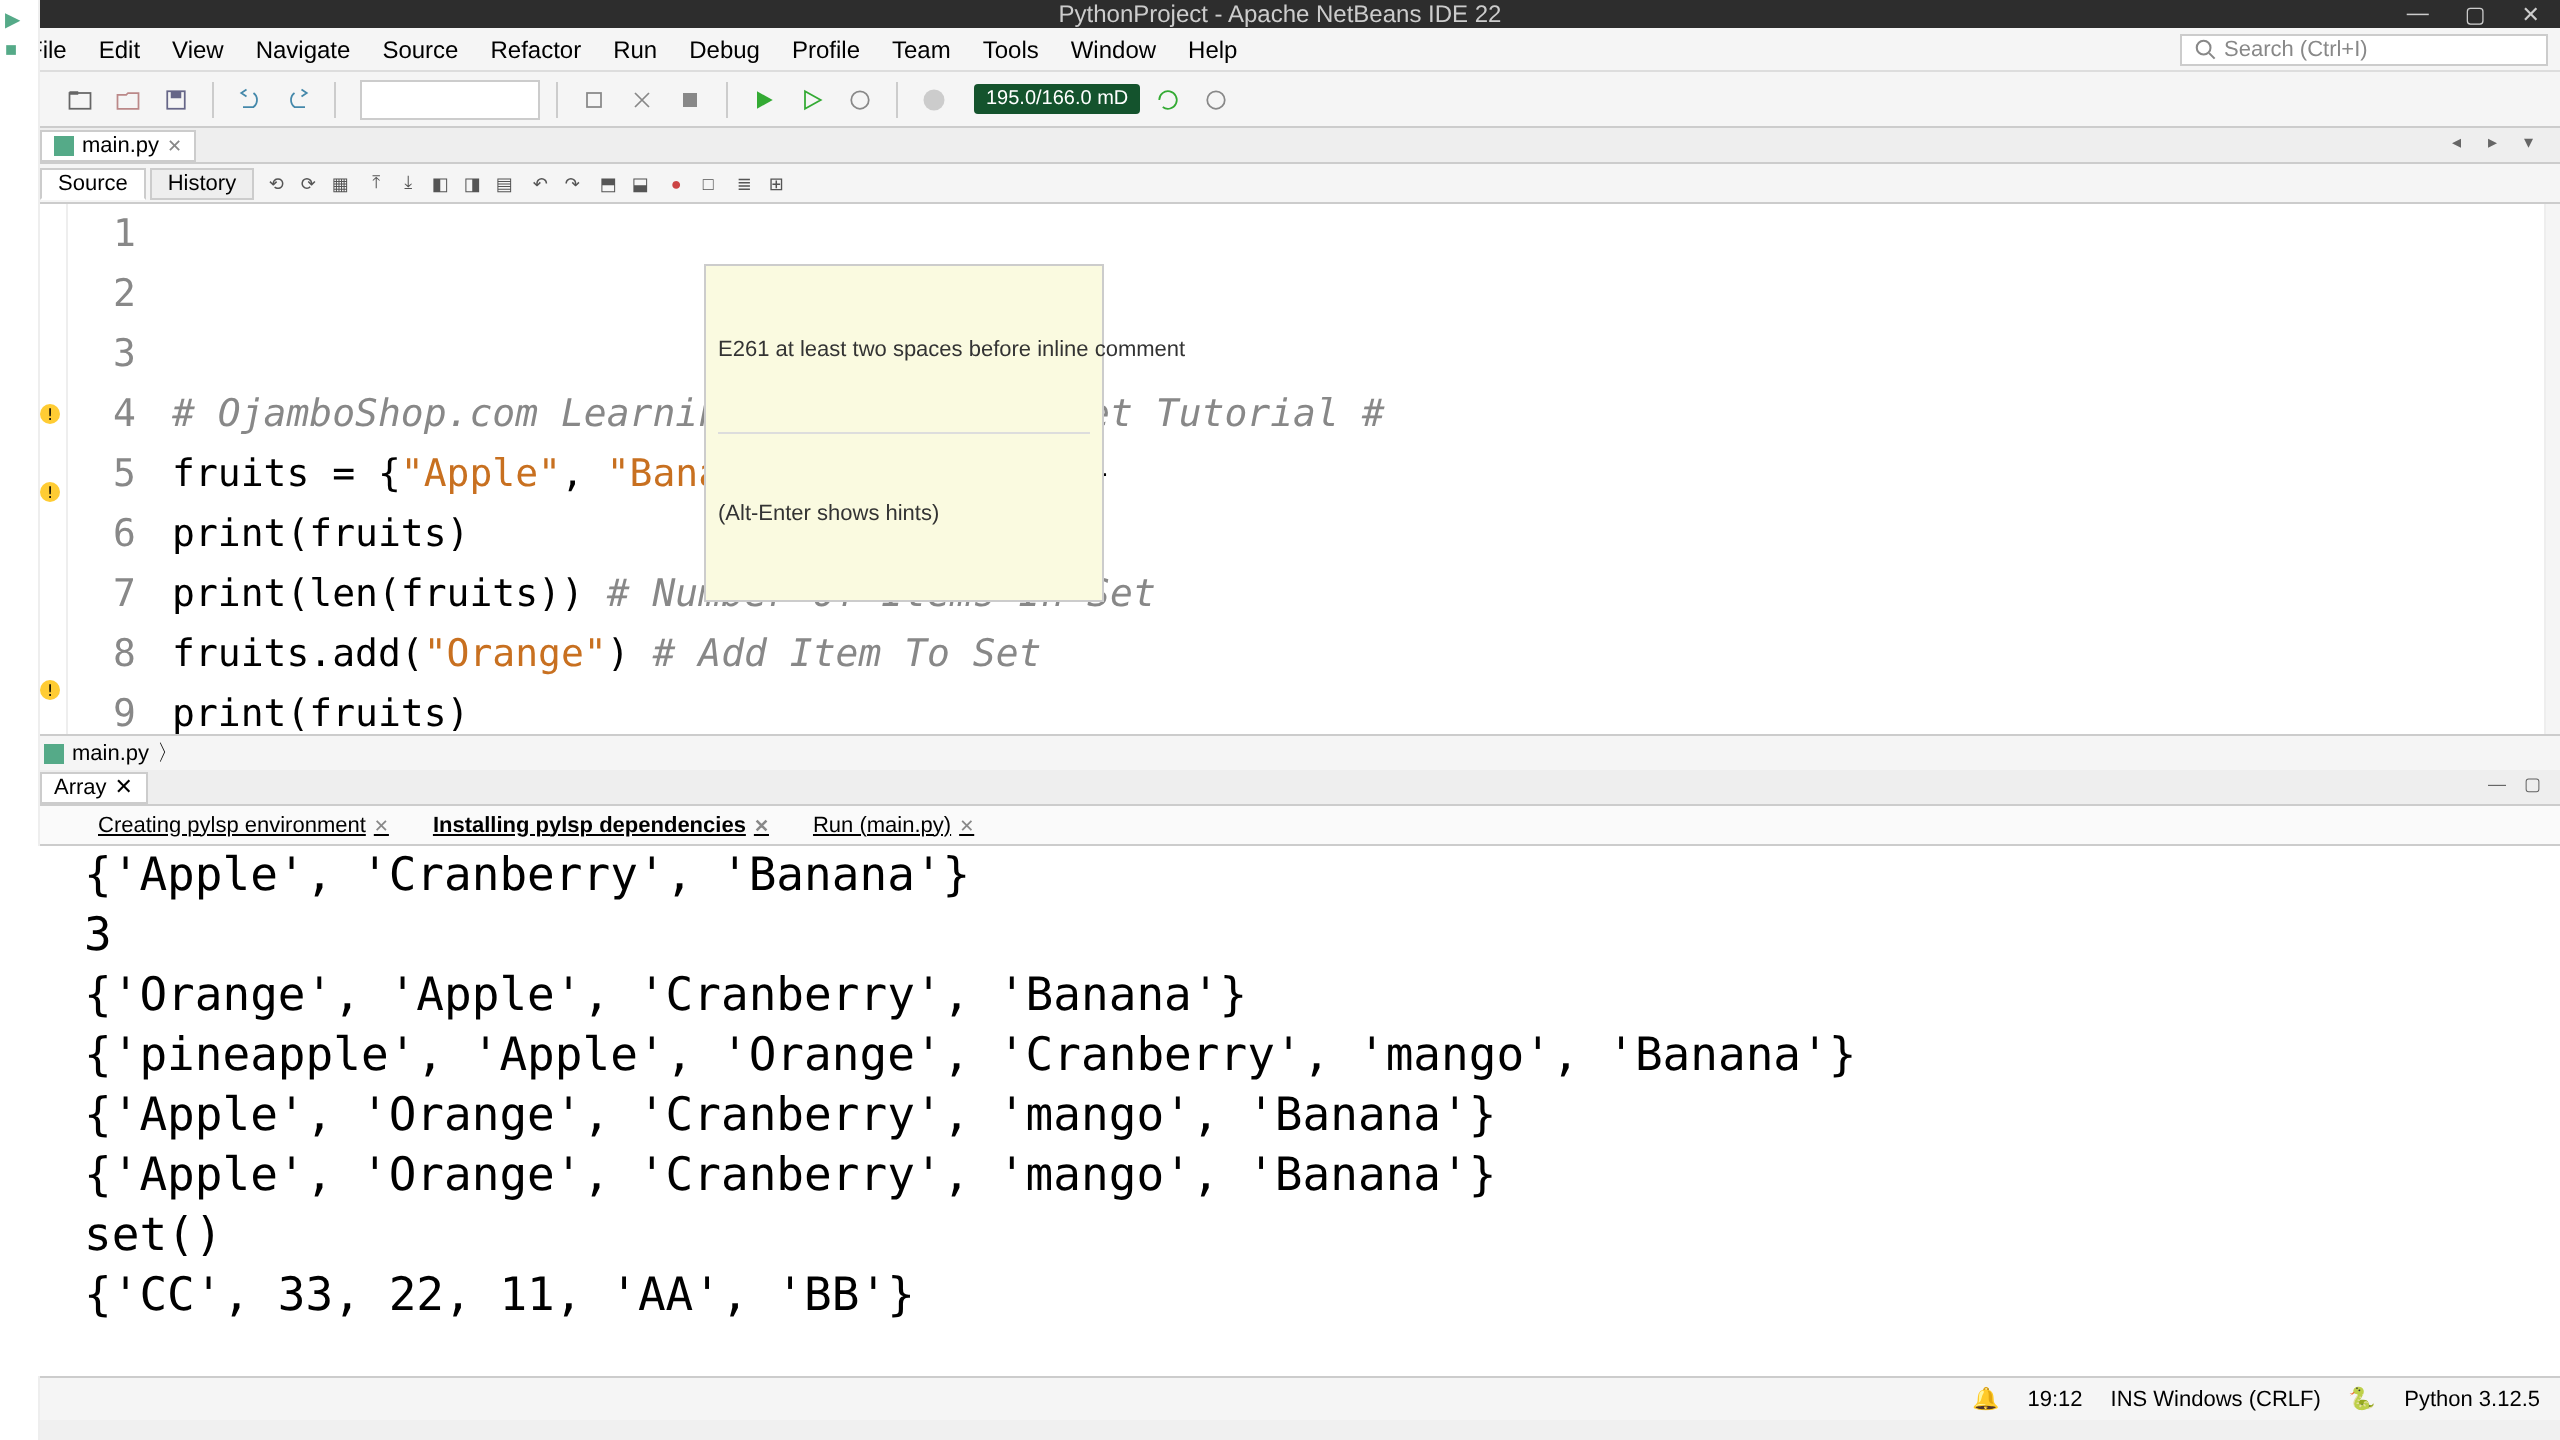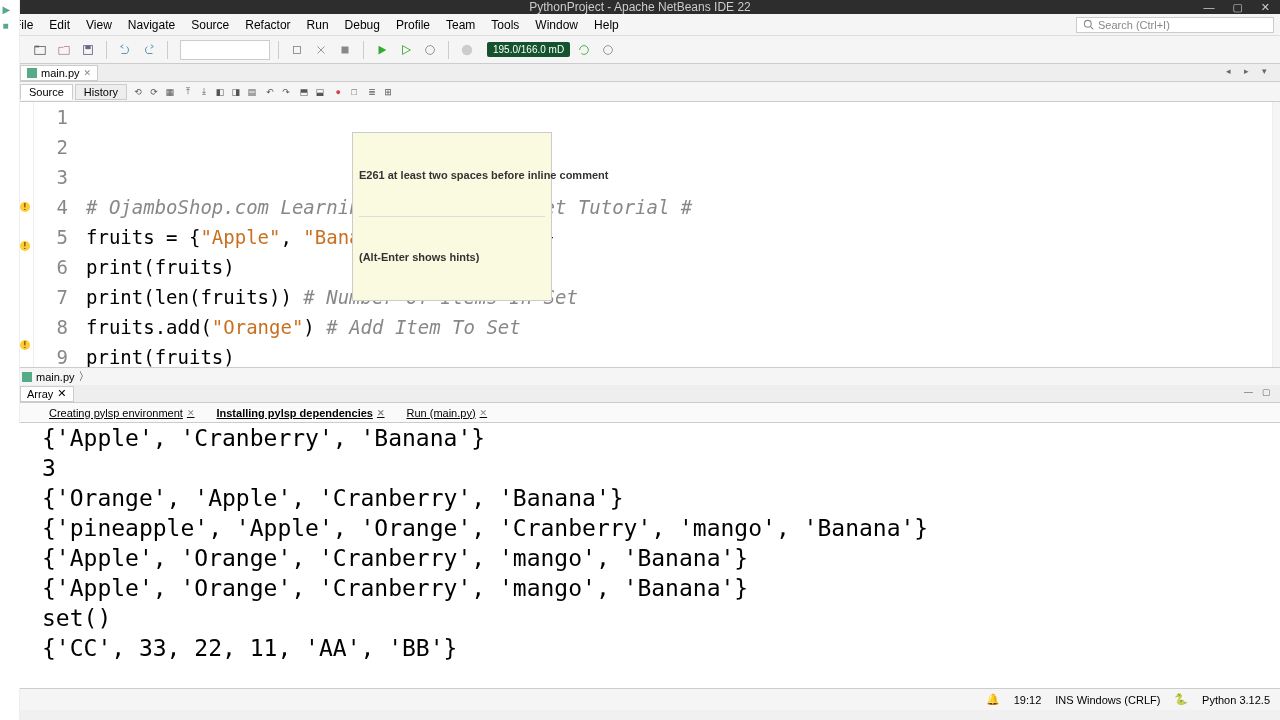--- a/index.html
+++ b/index.html
@@ -3,21 +3,21 @@
 <meta charset="utf-8">
 <style>
 * { margin: 0; padding: 0; box-sizing: border-box; }
 html, body { width: 1280px; height: 720px; font-family: "Segoe UI", Tahoma, sans-serif; font-size: 11px; overflow: hidden; background: #f0f0f0; }
 .title-bar { background: #2d2d2d; color: #ccc; height: 14px; display: flex; align-items: center; justify-content: center; position: relative; font-size: 12px; }
 .title-bar .controls { position: absolute; right: 6px; display: flex; gap: 10px; font-size: 11px; }
 .title-bar .controls span { cursor: pointer; padding: 0 4px; }
 .menu-bar { background: #f5f5f5; height: 22px; display: flex; align-items: center; padding: 0 6px; border-bottom: 1px solid #ddd; }
 .menu-bar .item { padding: 0 8px; cursor: pointer; font-size: 12px; }
 .menu-bar .spacer { flex: 1; }
-.search-box { border: 1px solid #ccc; background: #fff; padding: 1px 6px; width: 198px; display: flex; align-items: center; color: #888; font-size: 11px; }
+.search-box { border: 1px solid #ccc; background: #fff; padding: 1px 6px; width: 184px; display: flex; align-items: center; color: #888; font-size: 11px; }
 .search-box svg { margin-right: 4px; }
 .toolbar { background: #f5f5f5; height: 28px; display: flex; align-items: center; padding: 0 6px; gap: 4px; border-bottom: 1px solid #ccc; }
 .toolbar .sep { width: 1px; height: 18px; background: #ccc; margin: 0 4px; }
 .tb-btn { width: 20px; height: 20px; display: inline-flex; align-items: center; justify-content: center; cursor: pointer; border-radius: 2px; }
 .tb-btn svg { width: 14px; height: 14px; }
 .config-box { border: 1px solid #ccc; background: #fff; width: 90px; height: 20px; margin-left: 4px; }
 .coords-badge { background: #14532d; color: white; padding: 2px 6px; font-size: 10px; border-radius: 2px; margin-left: 6px; }
 .body-container { display: flex; height: calc(100% - 24px - 22px - 28px - 22px); }
 .left-rail { width: 16px; background: #eee; border-right: 1px solid #ccc; display: flex; flex-direction: column; align-items: center; padding-top: 4px; gap: 10px; writing-mode: vertical-rl; }
 .left-rail .rail-tab { font-size: 10px; color: #555; cursor: pointer; transform: rotate(180deg); }
@@ -29,21 +29,21 @@
 .sub-tab { padding: 1px 8px; border: 1px solid #ccc; background: #eee; font-size: 11px; cursor: pointer; }
 .sub-tab.active { background: #fff; border-bottom: 1px solid #fff; }
 .mini-btn { width: 14px; height: 14px; display: inline-flex; align-items: center; justify-content: center; font-size: 9px; color: #555; cursor: pointer; }
 .editor { display: flex; flex: 1; font-family: "Consolas", monospace; font-size: 19px; background: #fff; overflow: hidden; position: relative; }
 .gutter-margin { width: 18px; background: #fff; border-right: 1px solid #eee; }
 .gutter { width: 42px; text-align: right; padding-right: 8px; color: #888; background: #fff; line-height: 30px; }
 .code { padding-left: 10px; line-height: 30px; white-space: pre; flex: 1; position: relative; }
 .k-comment { color: #888; font-style: italic; }
 .k-string { color: #c87020; }
 .gutter-icon { display: block; width: 12px; height: 12px; margin: 9px auto; }
-.lint-tooltip { position: absolute; top: 30px; left: 276px; background: #fafae0; border: 1px solid #ccc; padding: 4px 6px; font-family: "Segoe UI", sans-serif; font-size: 11px; color: #333; line-height: 1.4; width: 200px; z-index: 10; font-weight: bold; }
+.lint-tooltip { position: absolute; top: 30px; left: 276px; background: #fafae0; border: 1px solid #ccc; padding: 4px 6px; font-family: "Segoe UI", sans-serif; font-size: 11px; color: #333; line-height: 1.4; width: 200px; z-index: 10; }
 .lint-hr { border: none; border-top: 1px solid #ddd; margin: 2px 0; }
 .breadcrumb { height: 18px; background: #f5f5f5; border-top: 1px solid #ccc; display: flex; align-items: center; padding-left: 6px; font-size: 11px; gap: 4px; }
 .output-header { height: 18px; background: #eee; border-bottom: 1px solid #ccc; display: flex; align-items: center; padding-left: 4px; font-size: 11px; }
 .output-title { background: #fff; border: 1px solid #ccc; padding: 0 6px; display: flex; align-items: center; gap: 4px; height: 16px; }
 .output-tabs { height: 20px; display: flex; align-items: center; gap: 4px; padding-left: 24px; border-bottom: 1px solid #ccc; background: #fafafa; }
 .out-tab { padding: 1px 8px; font-size: 11px; border: 1px solid transparent; cursor: pointer; display: flex; align-items: center; gap: 4px; text-decoration: underline; }
 .out-tab.bold { font-weight: bold; }
 .out-tab .close { font-size: 9px; color: #888; }
 .output-body { display: flex; background: #fff; font-family: "Consolas", monospace; font-size: 23px; line-height: 30px; white-space: pre; padding-left: 26px; flex: 1; overflow: hidden; position: relative; }
 .output-side { position: absolute; left: 0; width: 20px; top: 0; bottom: 0; background: #fff; border-right: 1px solid #eee; display: flex; flex-direction: column; align-items: center; padding-top: 4px; gap: 2px; }

